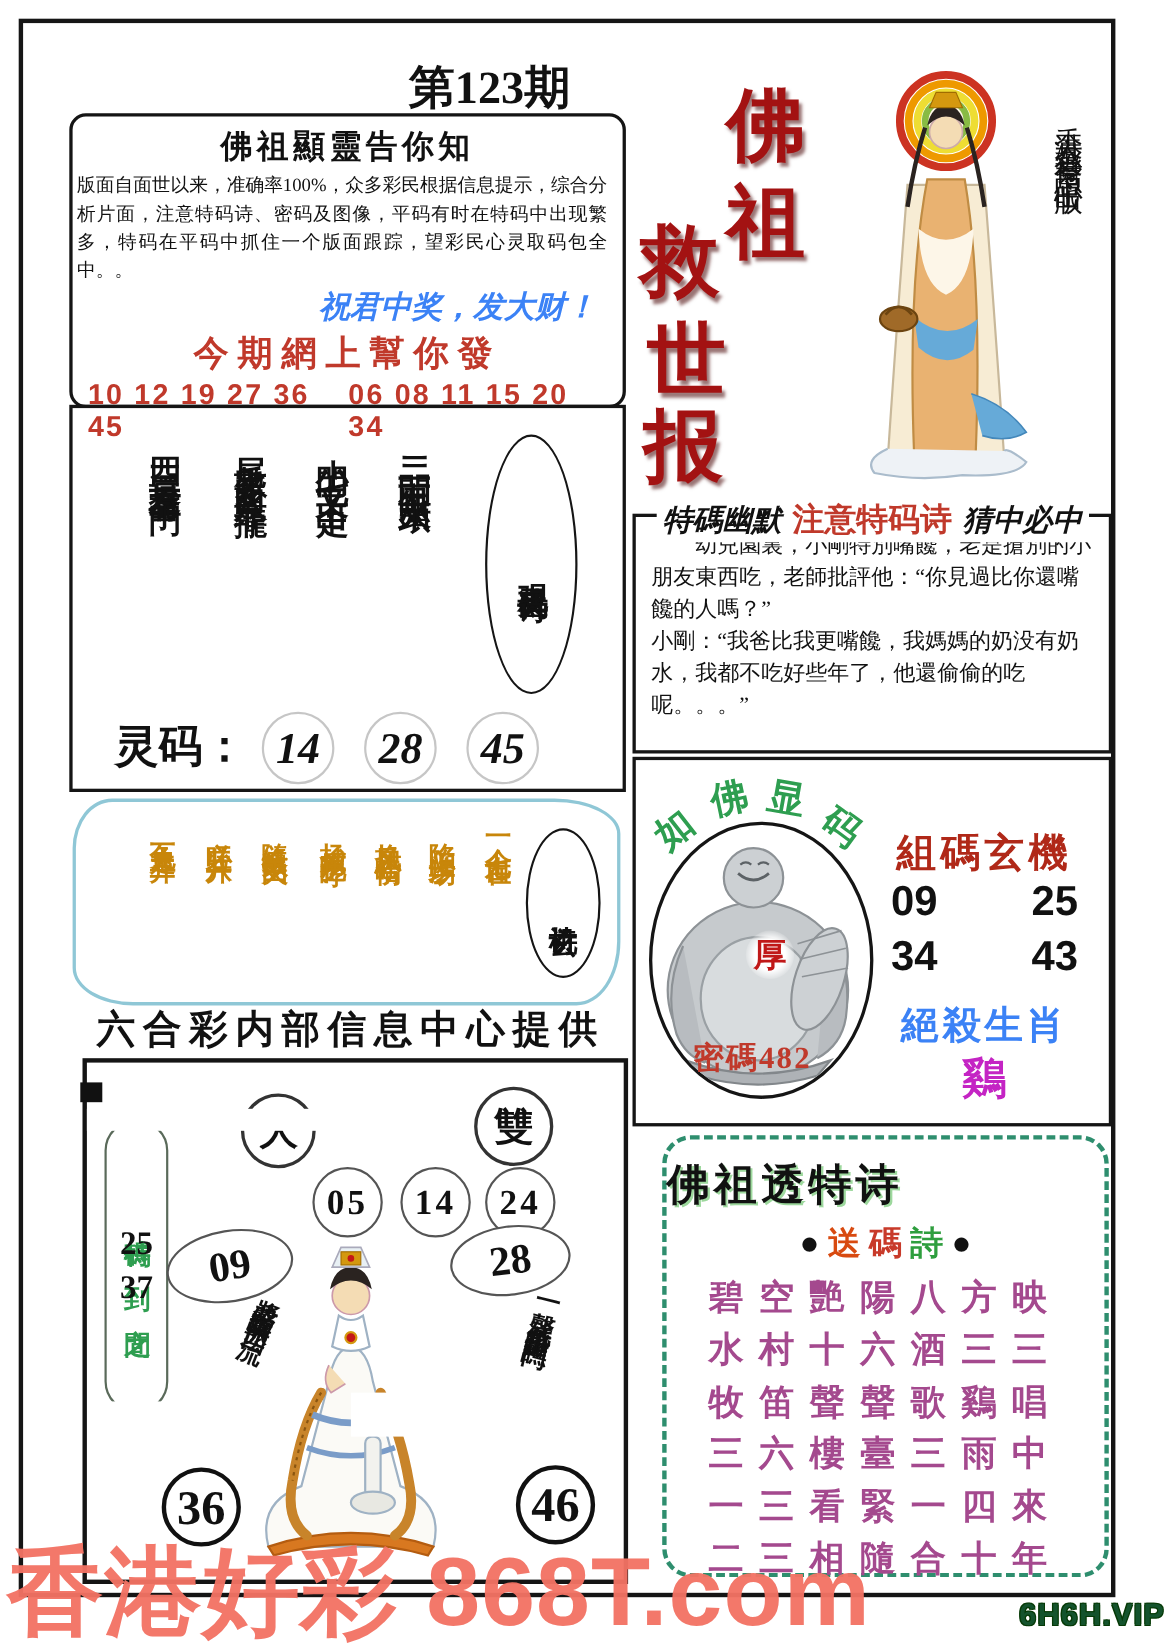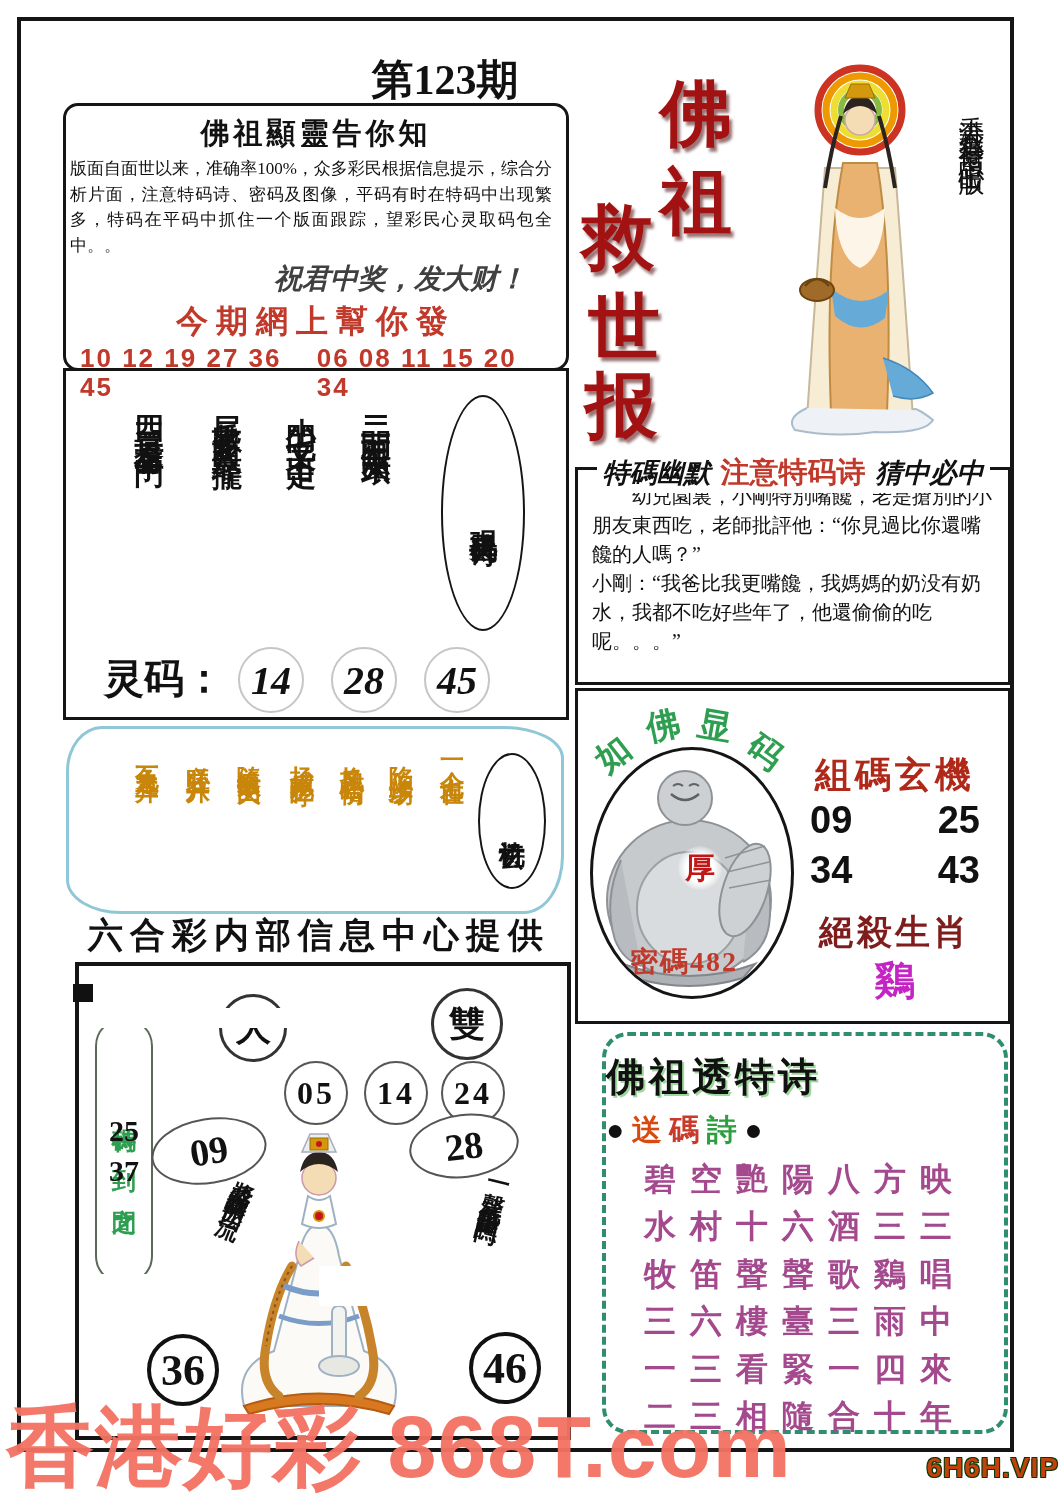--- a/index.html
+++ b/index.html
@@ -10,21 +10,21 @@
   .circ{border-radius:50%;display:flex;align-items:center;justify-content:center;background:#fff;}
   .serifb{font-family:"Liberation Serif",serif;font-weight:bold;}
   
   #frame{left:17px;top:17px;width:989px;height:1427px;border:4px solid #151515;}
   
   #issue{left:330px;top:52px;width:230px;text-align:center;font-size:42px;font-weight:bold;}
   
   #notice{left:63px;top:103px;width:500px;height:262px;border:3px solid #151515;border-radius:15px;}
   #notice .ttl{text-align:center;font-size:29px;font-weight:bold;margin-top:8px;letter-spacing:4px;}
   #notice .bd{font-size:17px;line-height:1.5;padding:2px 14px 0 4px;text-align:justify;}
-  #notice .wish{color:#404040;font-style:italic;font-weight:bold;font-size:28px;text-align:right;padding-right:40px;margin-top:2px;}
+  #notice .wish{color:#3b82f6;font-style:italic;font-weight:bold;font-size:28px;text-align:right;padding-right:24px;margin-top:2px;}
   #notice .sub{color:#c0392b;font-weight:bold;font-size:32px;text-align:center;letter-spacing:8px;margin-top:2px;}
   .numrow{display:flex;justify-content:space-between;padding:0 14px;color:#c0392b;
           font-family:"Liberation Sans",sans-serif;font-weight:bold;font-size:26px;line-height:29px;letter-spacing:2px;}
   
   #lingma{left:63px;top:368px;width:500px;height:346px;border:3px solid #151515;}
   .lcol{position:absolute;top:22px;font-size:30px;font-weight:bold;letter-spacing:7px;line-height:1;}
   #lingma-oval{left:375px;top:24px;width:80px;height:232px;border:2px solid #151515;border-radius:50%;
                display:flex;align-items:center;justify-content:center;}
   #lingma-oval .vtext{font-size:28px;font-weight:bold;letter-spacing:2px;}
   #lingma .label{left:38px;top:280px;font-size:40px;font-weight:bold;}
@@ -65,37 +65,37 @@
   #bbox{left:575px;top:688px;width:430px;height:330px;border:3px solid #151515;}
   #boval{left:12px;top:56px;width:198px;height:246px;border:3px solid #151515;border-radius:50%;overflow:hidden;}
   .arcch{position:absolute;color:#2e9e50;font-size:34px;font-weight:bold;}
   #belly{left:100px;top:155px;width:44px;height:44px;border-radius:50%;
          background:radial-gradient(circle,#ffffff 45%,rgba(255,255,255,0) 75%);
          display:flex;align-items:center;justify-content:center;color:#c01818;font-size:30px;font-weight:bold;}
   #secret{left:52px;top:252px;color:#c0392b;font-size:28px;font-weight:bold;letter-spacing:2px;}
   #zuma{left:222px;top:60px;width:190px;text-align:center;color:#b02818;font-size:36px;font-weight:bold;letter-spacing:4px;}
   .zrow{position:absolute;left:232px;width:170px;display:flex;justify-content:space-between;
         font-family:"Liberation Sans",sans-serif;font-size:38px;font-weight:bold;}
-  #juesha{left:222px;top:218px;width:190px;text-align:center;color:#7f1d1d;font-size:35px;font-weight:bold;letter-spacing:3px;}
+  #juesha{left:222px;top:218px;width:190px;text-align:center;color:#3b82f6;font-size:35px;font-weight:bold;letter-spacing:3px;}
   #zodiac{left:222px;top:262px;width:190px;text-align:center;color:#c424c4;font-size:40px;font-weight:bold;}
   
   #toute{left:602px;top:1032px;width:398px;height:394px;border:4px dashed #2e8e6e;border-radius:26px;}
   #toute .ttl{font-size:39px;font-weight:bold;margin-top:14px;letter-spacing:4px;
               text-shadow:2px 2px 0 #9dd89d;}
-  #toute .sub{font-size:30px;font-weight:bold;margin-top:6px;}
+  #toute .sub{text-align:center;font-size:30px;font-weight:bold;margin-top:6px;}
   #toute .sub .b{color:#111;}
   #toute .sub .c0{color:#d84a10;}
   #toute .sub .c1{color:#c83a2a;}
   #toute .sub .c2{color:#2e9e3e;}
   .prow{text-align:center;color:#a4498e;font-size:32px;font-weight:bold;letter-spacing:14px;margin-top:9px;line-height:1.2;}
   
   #wm{left:6px;top:1388px;font-size:88px;font-weight:bold;color:rgba(243,115,100,.96);
       font-family:"Liberation Sans",sans-serif;white-space:nowrap;letter-spacing:1px;}
   #badge{right:4px;top:1452px;font-size:28px;font-weight:bold;font-family:"Liberation Sans",sans-serif;
-         color:#c2410c;letter-spacing:1px;
+         color:#14532d;letter-spacing:1px;
          text-shadow:1px 1px 0 #063a06,-1px -1px 0 #063a06,1px -1px 0 #063a06,-1px 1px 0 #063a06;text-align:center;}
 </style>
 </head>
 <body>
 
 <div id="sheet">
 
   <div id="frame" class="abs"></div>
 
   <div id="issue" class="abs">第123期</div>

